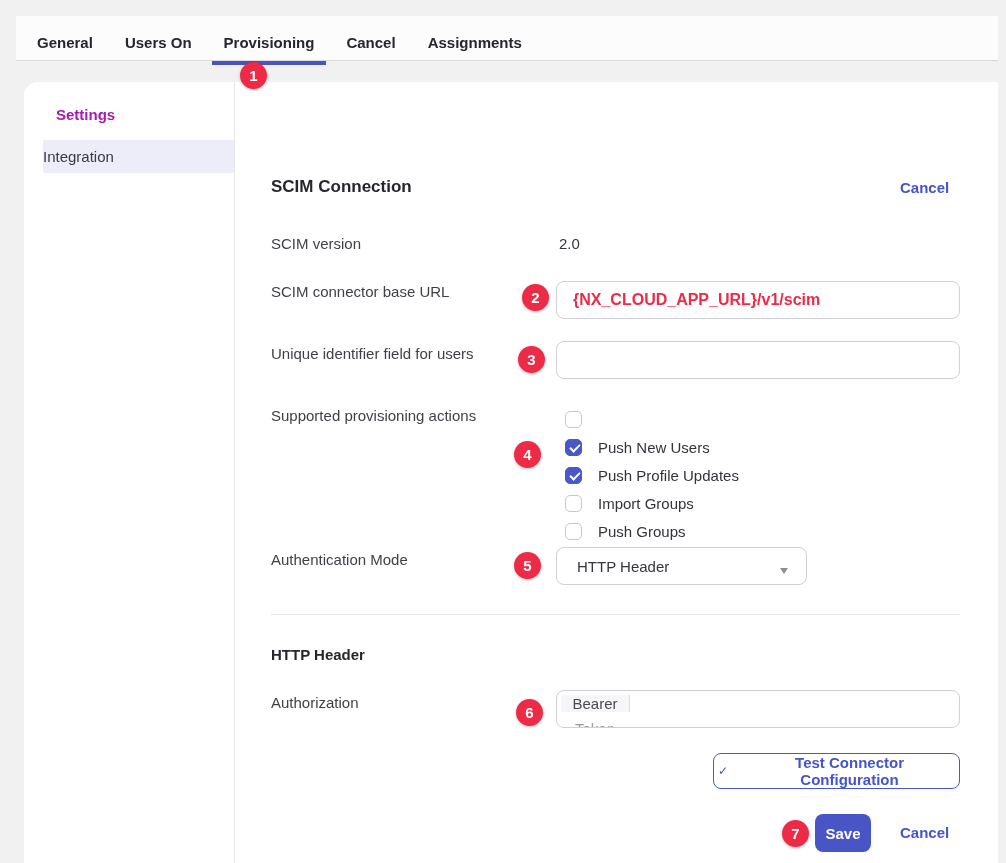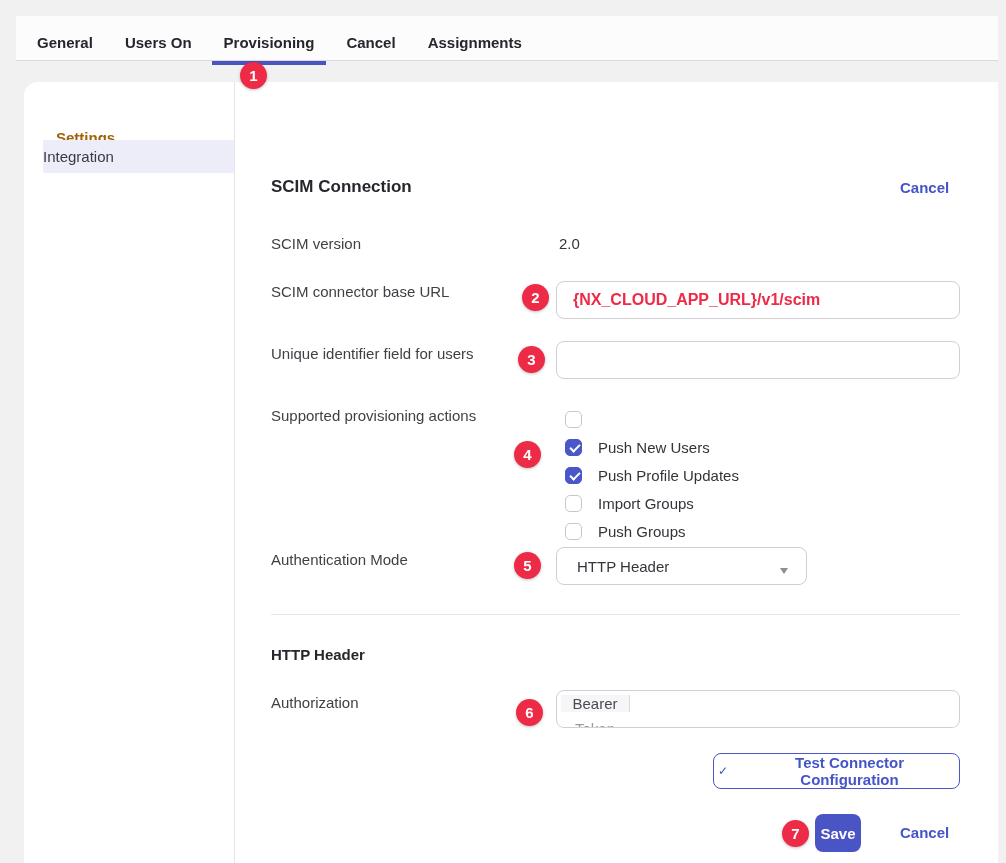--- a/index.html
+++ b/index.html
@@ -39,22 +39,22 @@
   
   .card {
     position:absolute; left:8px; top:66px; width:990px; height:797px;
     background:#ffffff; border-radius:14px 14px 0 0;
   }
   .sidebar-divider {
     position:absolute; left:218px; top:66px; width:1px; height:797px;
     background:#e5e5e8;
   }
   .sidebar-heading {
-    position:absolute; left:40px; top:113px; font-size:15px; font-weight:700;
-    color:#a16207;
+    position:absolute; left:40px; top:90px; font-size:15px; font-weight:700;
+    color:#a21caf;
   }
   .sidebar-item {
     position:absolute; left:27px; top:124px; width:191px; height:33px;
     background:#edecf9; display:flex; align-items:center; padding-left:0;
     font-size:15px; color:#3a3a41; cursor:pointer; border-radius:2px;
   }
   
   .form-title {
     position:absolute; left:255px; top:161px; font-size:17px; font-weight:700;
     color:#26262c;
@@ -138,21 +138,21 @@
   
   .test-btn {
     position:absolute; left:697px; top:737px; width:247px; height:36px;
     background:#fff; border:1px solid #4a57c9; border-radius:8px;
     display:flex; align-items:center; justify-content:center; gap:8px;
     font-size:15px; font-weight:700; color:#4454c9; cursor:pointer;
     font-family:"Liberation Sans", sans-serif;
   }
   .test-btn .check-icon { font-size:12px; font-weight:400; }
   .save-btn {
-    position:absolute; left:799px; top:798px; width:46px; height:38px;
+    position:absolute; left:799px; top:798px; width:56px; height:38px;
     background:#4a55c5; border:none; border-radius:8px; color:#fff;
     font-size:15px; font-weight:700; cursor:pointer;
     font-family:"Liberation Sans", sans-serif;
   }
   .cancel-bottom { position:absolute; left:884px; top:808px; }
 </style>
 </head>
 <body>
 
 <div id="screen">

